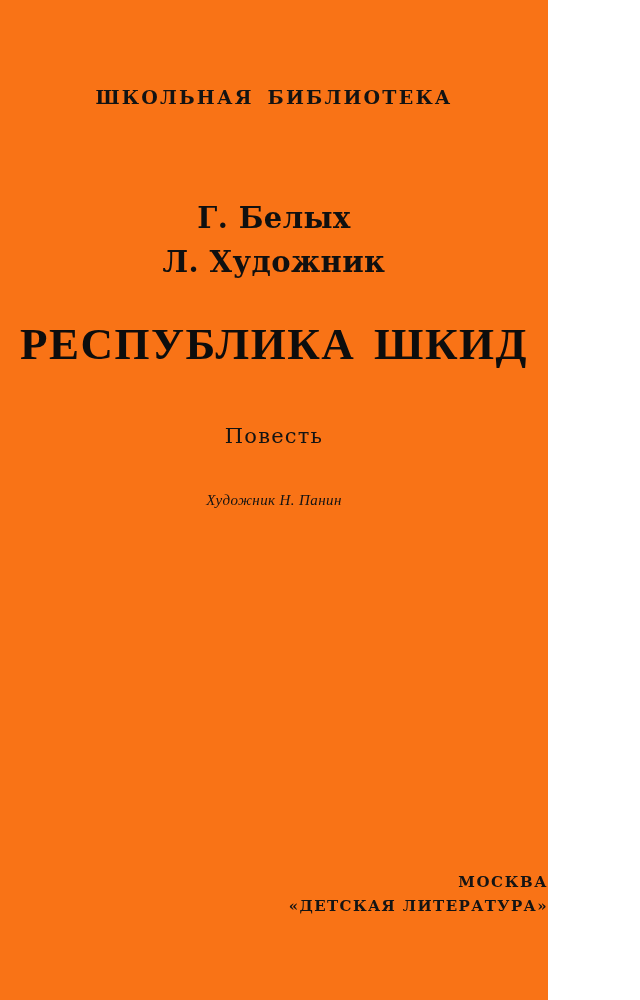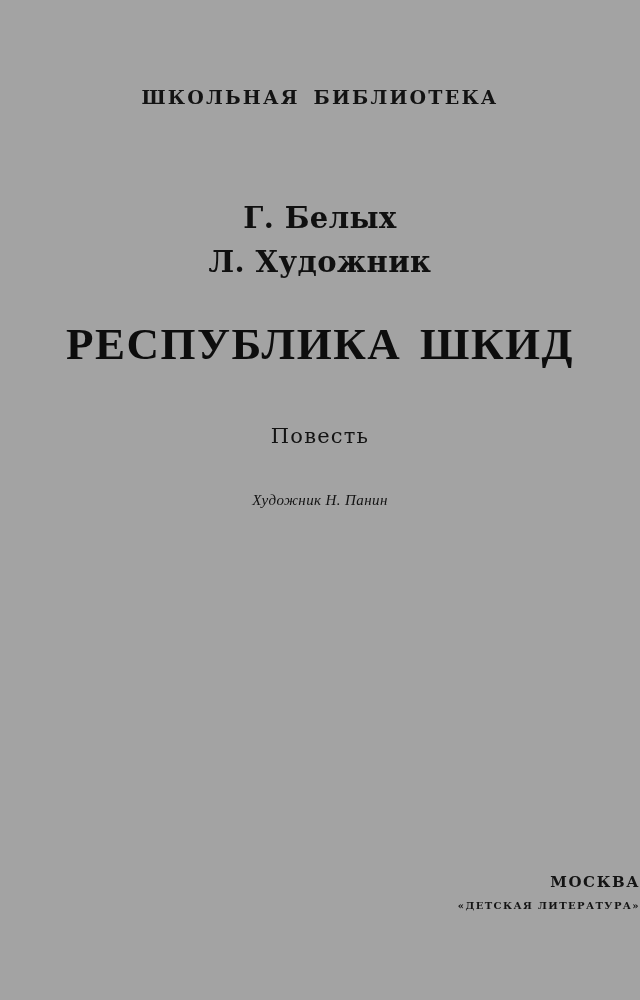--- a/index.html
+++ b/index.html
@@ -10,23 +10,23 @@
   body {
     width: 640px;
     height: 1000px;
     overflow: hidden;
     font-family: "Liberation Serif", "DejaVu Serif", serif;
     color: #111111;
   }
 
   .page {
     position: relative;
-    width: 640px;
+    width: 548px;
     height: 1000px;
-    background: #a3a3a3;
+    background: #f97316;
     box-sizing: border-box;
   }
 
   .center-col {
     position: absolute;
     left: 0;
     right: 0;
     text-align: center;
   }
 
@@ -96,21 +96,21 @@
     line-height: 24px;
     letter-spacing: 1.6px;
     color: #141414;
     text-align: right;
   }
   .imprint .imprint-line {
     display: block;
     white-space: pre;
   }
   .imprint .publisher {
-    font-size: 10px;
+    font-size: 15px;
     letter-spacing: 1.4px;
   }
 </style>
 </head>
 <body>
 
 <div class="page">
 
   <div class="center-col series">ШКОЛЬНАЯ  БИБЛИОТЕКА</div>
 

